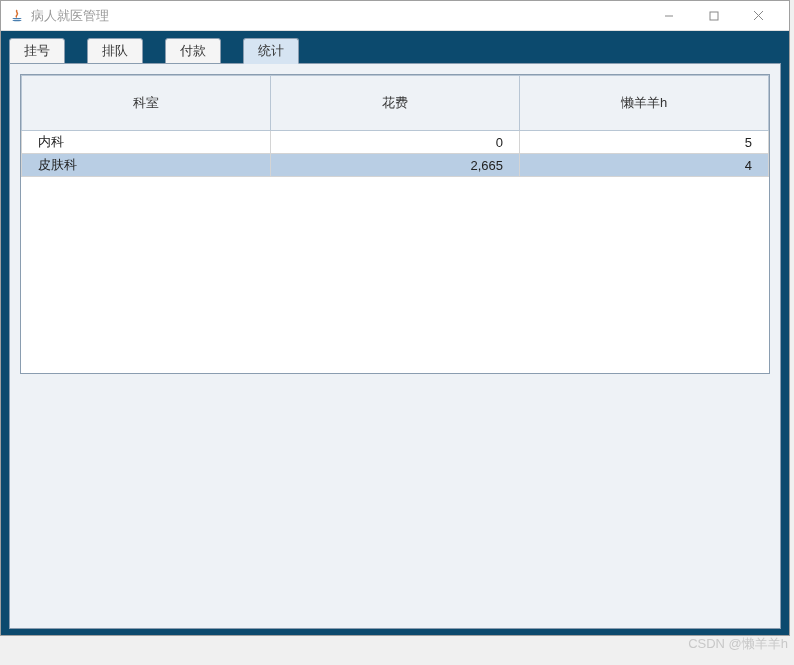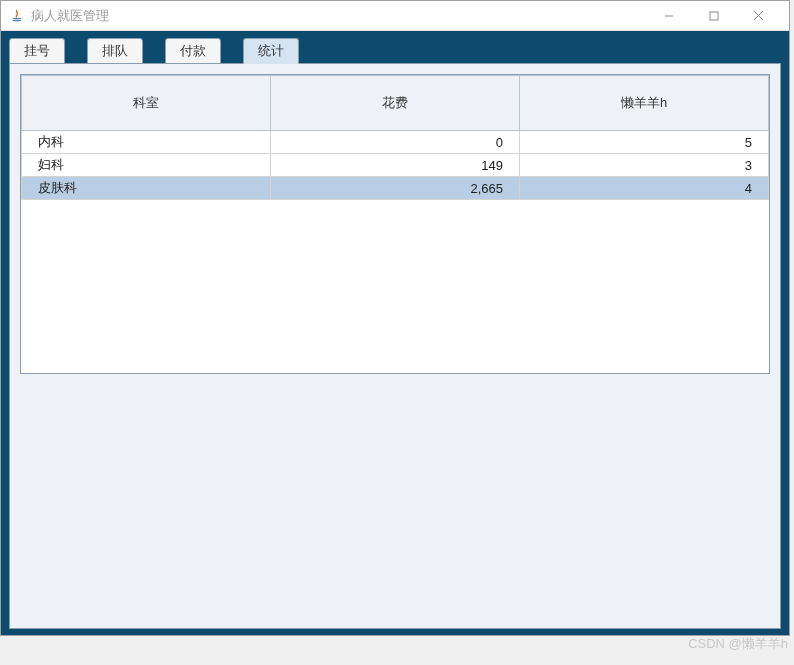--- a/index.html
+++ b/index.html
@@ -189,25 +189,20 @@
               <th>花费</th>
               <th>懒羊羊h</th>
             </tr>
           </thead>
           <tbody id="table-body">
           <tr>
                 <td>内科</td>
                 <td>0</td>
                 <td>5</td>
               </tr>
-              <tr>
-                <td>妇科</td>
-                <td>149</td>
-                <td>3</td>
-              </tr>
               <tr class="selected">
                 <td>皮肤科</td>
                 <td>2,665</td>
                 <td>4</td>
               </tr>
             </tbody>
         </table>
       </div>
     </div>
   </div>

